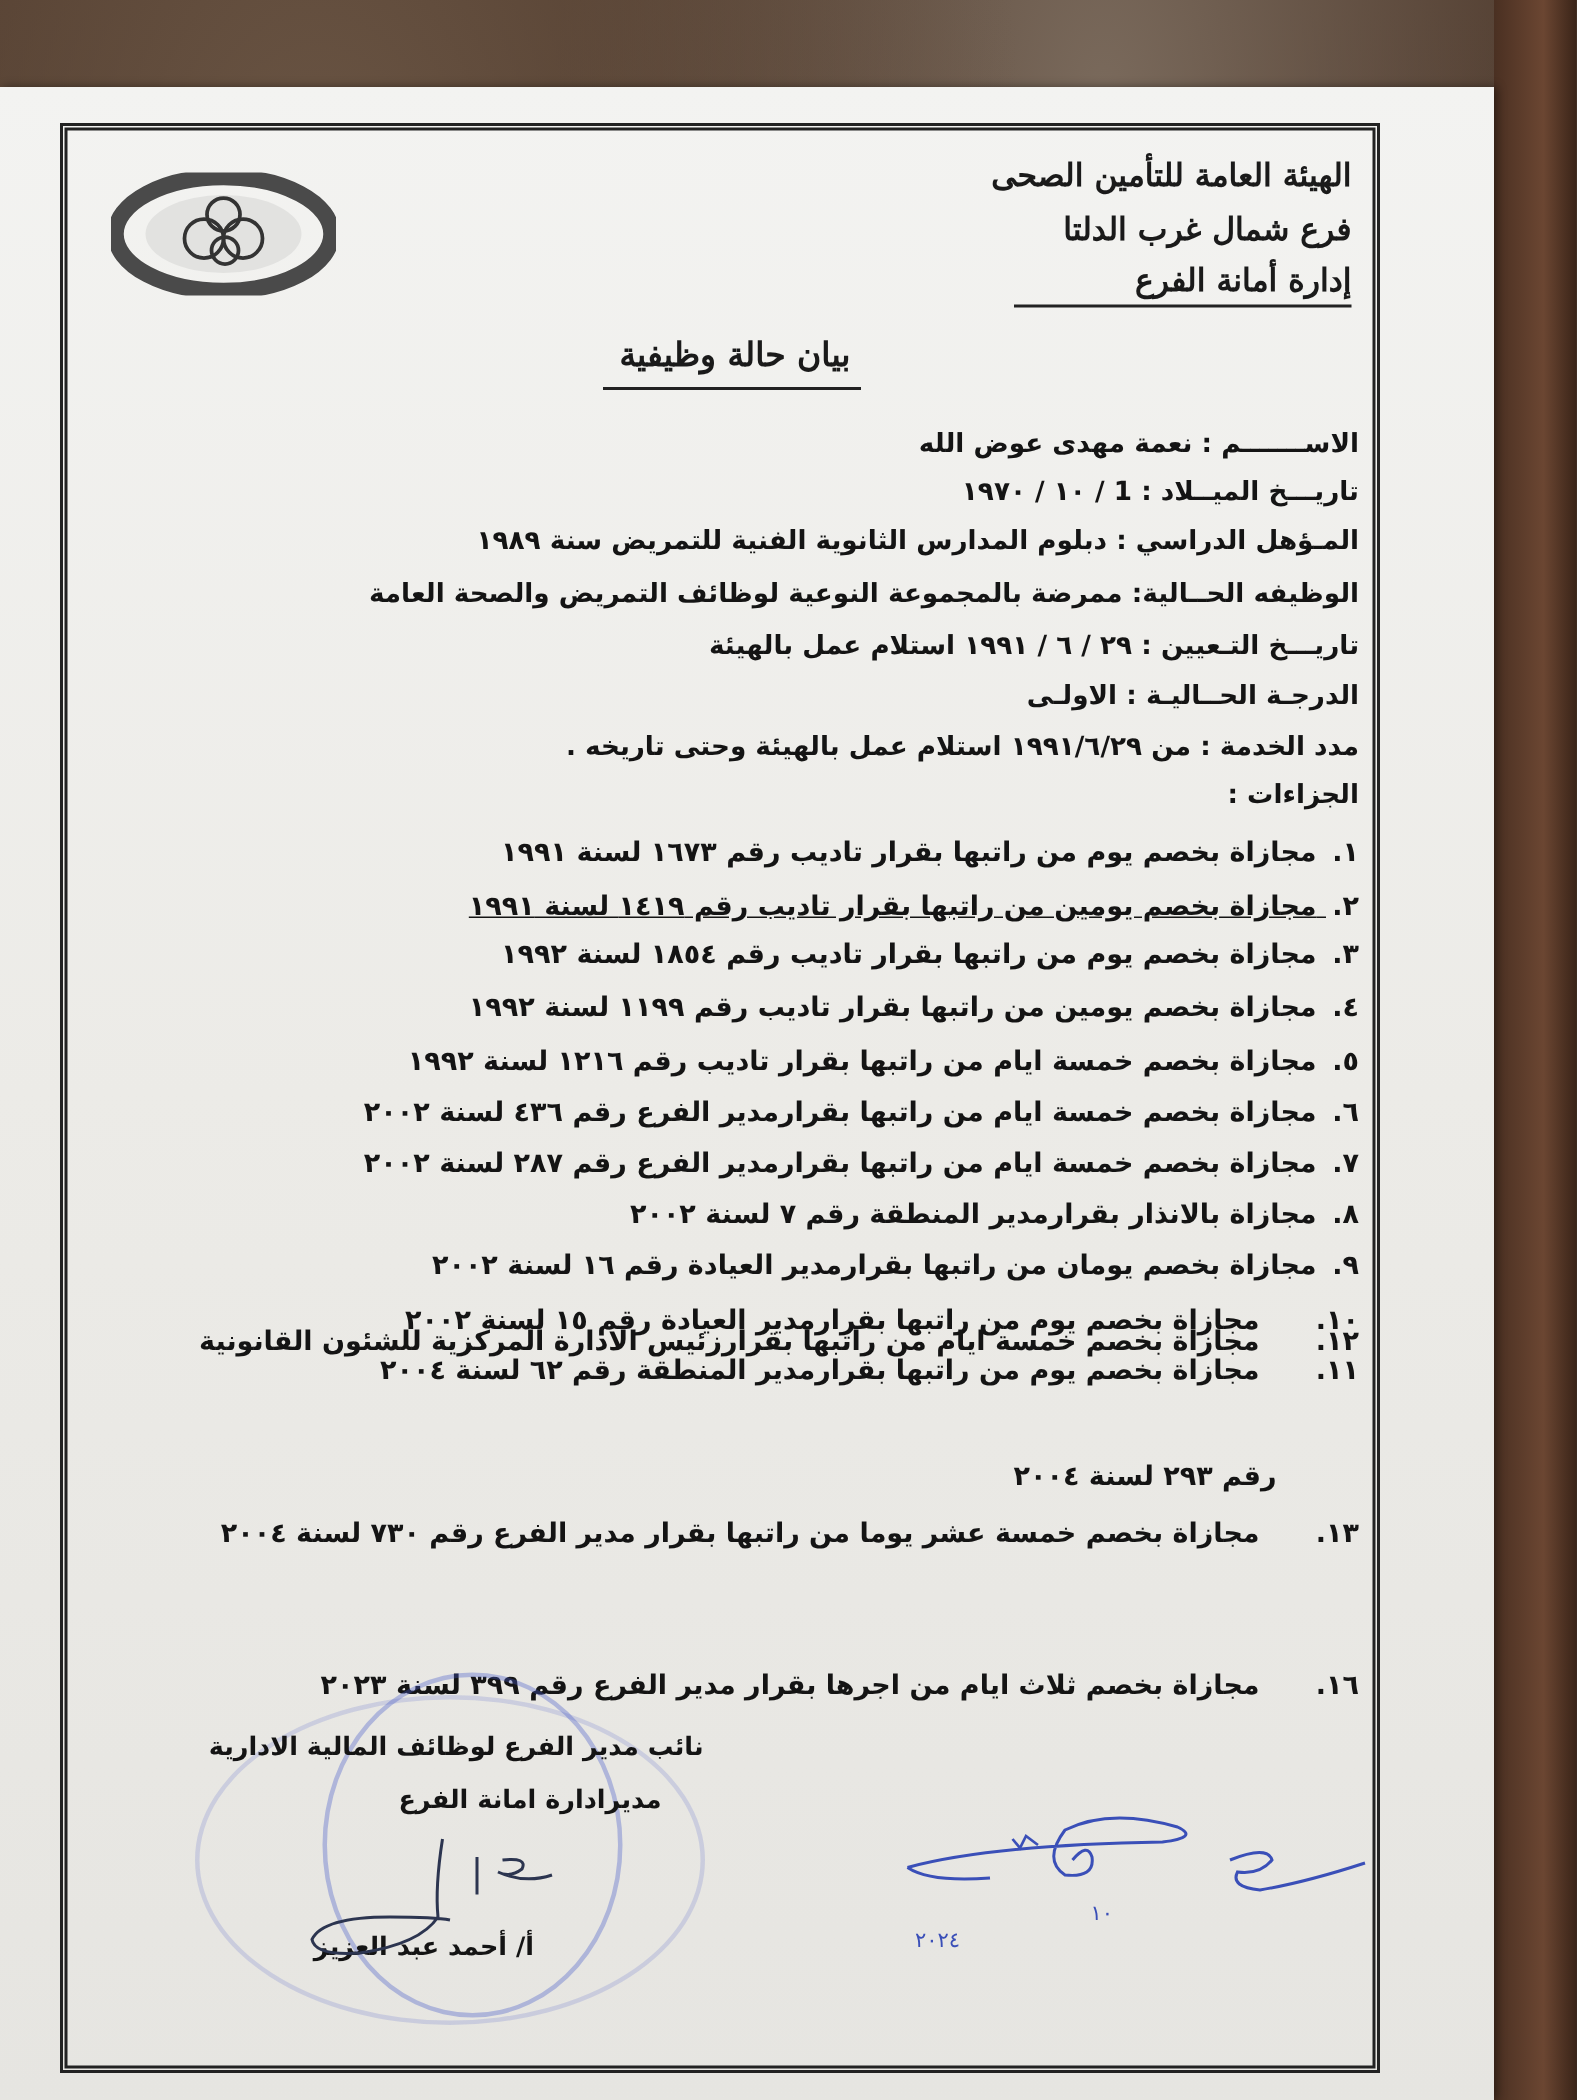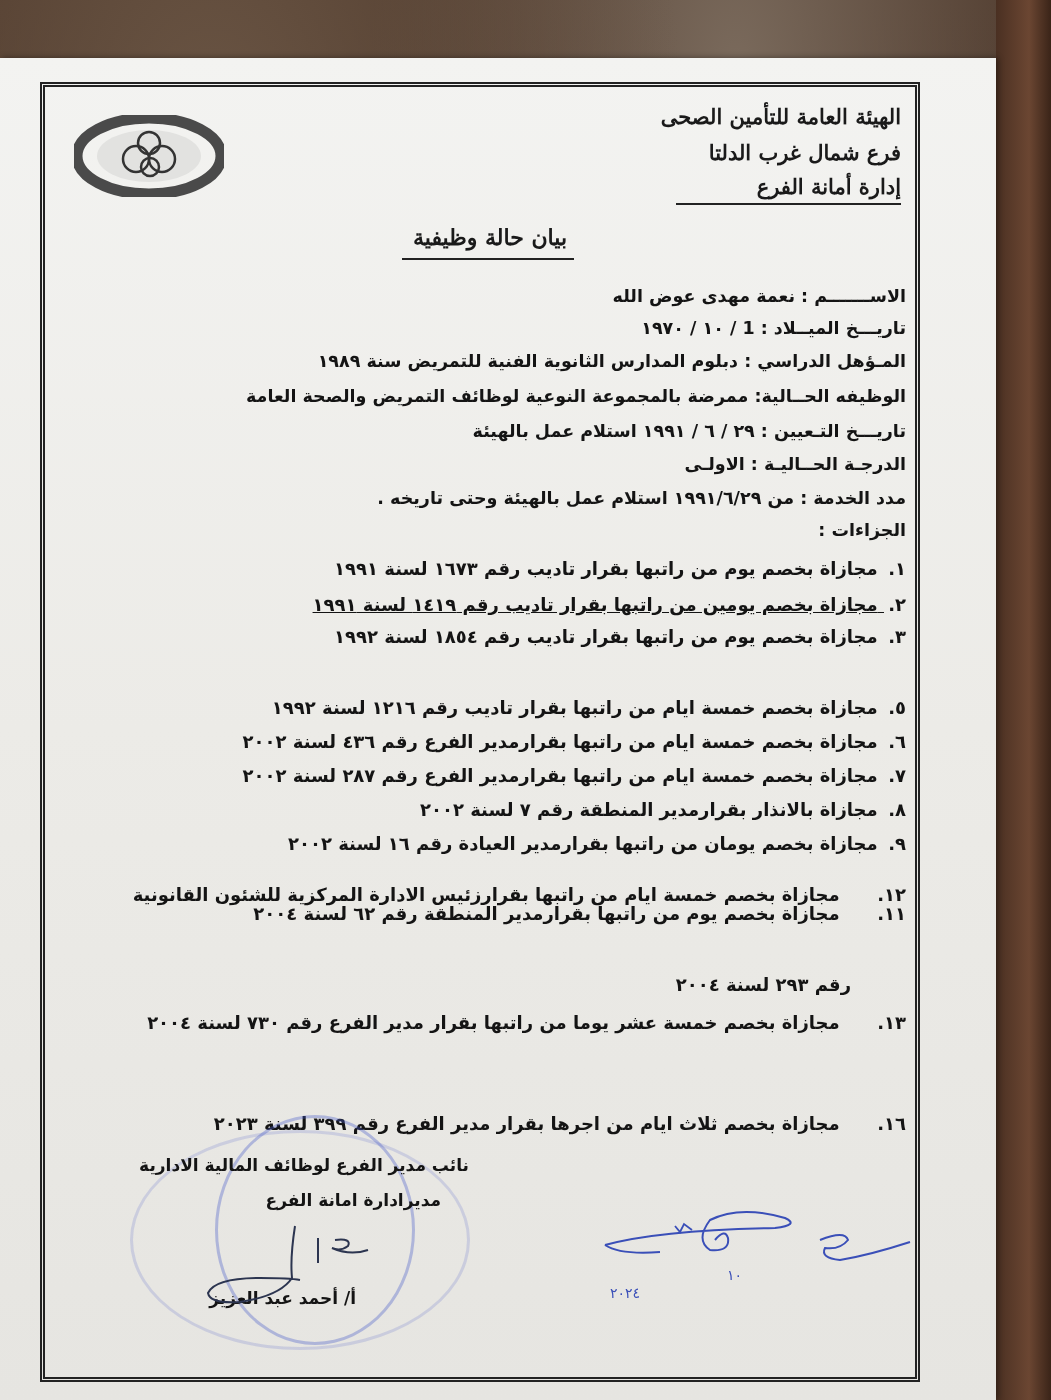--- a/index.html
+++ b/index.html
@@ -141,20 +141,24 @@
     <span>مجازاة بخصم يوم من راتبها بقرار تاديب رقم ١٦٧٣ لسنة ١٩٩١</span>
   </div>
   <div class="item" style="top:594px;text-decoration:underline;">
     <span class="num">٢.</span>
     <span>مجازاة بخصم يومين من راتبها بقرار تاديب رقم ١٤١٩ لسنة ١٩٩١</span>
   </div>
   <div class="item" style="top:626px;">
     <span class="num">٣.</span>
     <span>مجازاة بخصم يوم من راتبها بقرار تاديب رقم ١٨٥٤ لسنة ١٩٩٢</span>
   </div>
+  <div class="item" style="top:661px;">
+    <span class="num">٤.</span>
+    <span>مجازاة بخصم يومين من راتبها بقرار تاديب رقم ١١٩٩ لسنة ١٩٩٢</span>
+  </div>
   <div class="item" style="top:697px;">
     <span class="num">٥.</span>
     <span>مجازاة بخصم خمسة ايام من راتبها بقرار تاديب رقم ١٢١٦ لسنة ١٩٩٢</span>
   </div>
   <div class="item" style="top:731px;">
     <span class="num">٦.</span>
     <span>مجازاة بخصم خمسة ايام من راتبها بقرارمدير الفرع رقم ٤٣٦ لسنة ٢٠٠٢</span>
   </div>
   <div class="item" style="top:765px;">
     <span class="num">٧.</span>
@@ -162,20 +166,24 @@
   </div>
   <div class="item" style="top:799px;margin-left:16px;">
     <span class="num">٨.</span>
     <span>مجازاة بالانذار بقرارمدير المنطقة رقم ٧ لسنة ٢٠٠٢</span>
   </div>
   <div class="item" style="top:833px;">
     <span class="num">٩.</span>
     <span>مجازاة بخصم يومان من راتبها بقرارمدير العيادة رقم ١٦ لسنة ٢٠٠٢</span>
   </div>
 
+  <div class="item item2" style="top:870px;">
+    <span class="num">١٠.</span>
+    <span>مجازاة بخصم يوم من راتبها بقرارمدير العيادة رقم ١٥ لسنة ٢٠٠٢</span>
+  </div>
   <div class="item item2" style="top:903px;">
     <span class="num">١١.</span>
     <span>مجازاة بخصم يوم من راتبها بقرارمدير المنطقة رقم ٦٢ لسنة ٢٠٠٤</span>
   </div>
   <div class="item item2" style="top:884px;">
     <span class="num">١٢.</span>
     <span>مجازاة بخصم خمسة ايام من راتبها بقرارزئيس الادارة المركزية للشئون القانونية</span>
   </div>
   <div class="item" style="top:974px; right:200px;">رقم ٢٩٣ لسنة ٢٠٠٤</div>
   <div class="item item2" style="top:1012px;">

